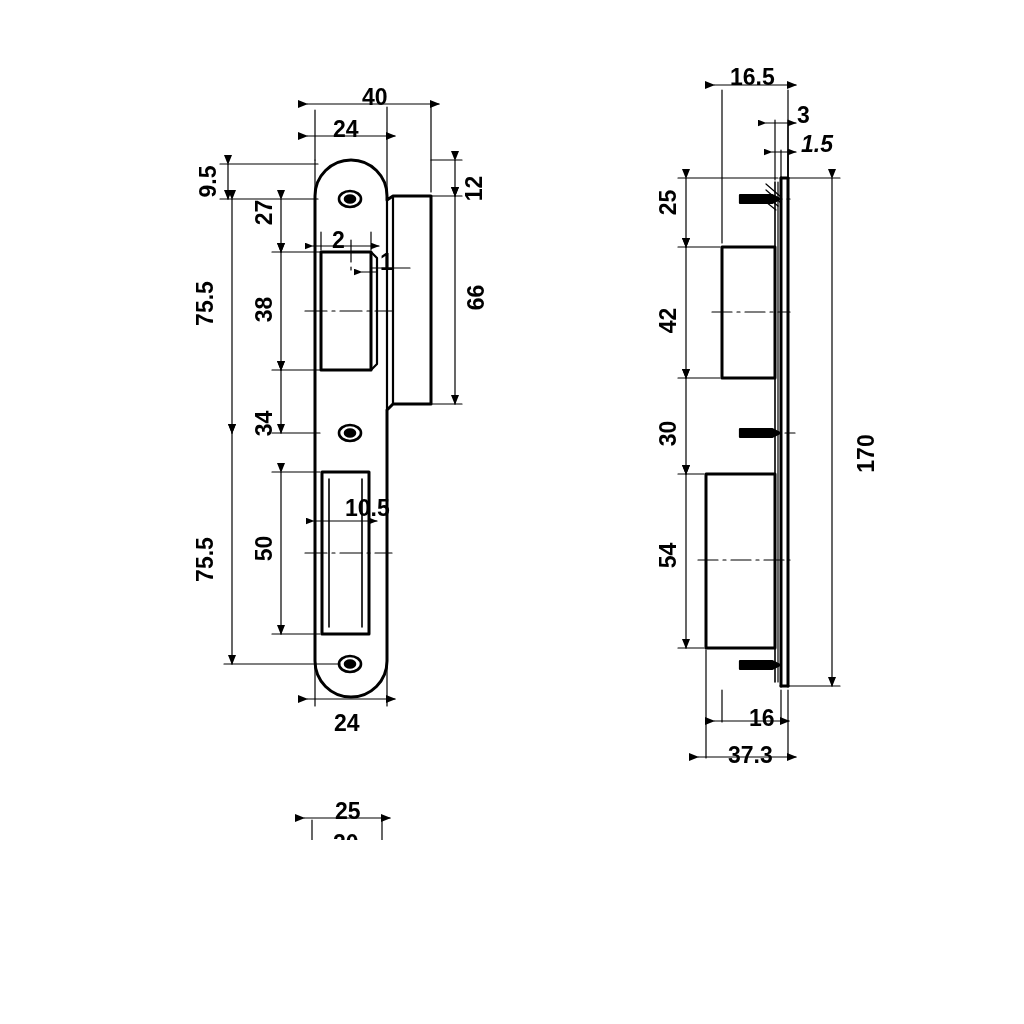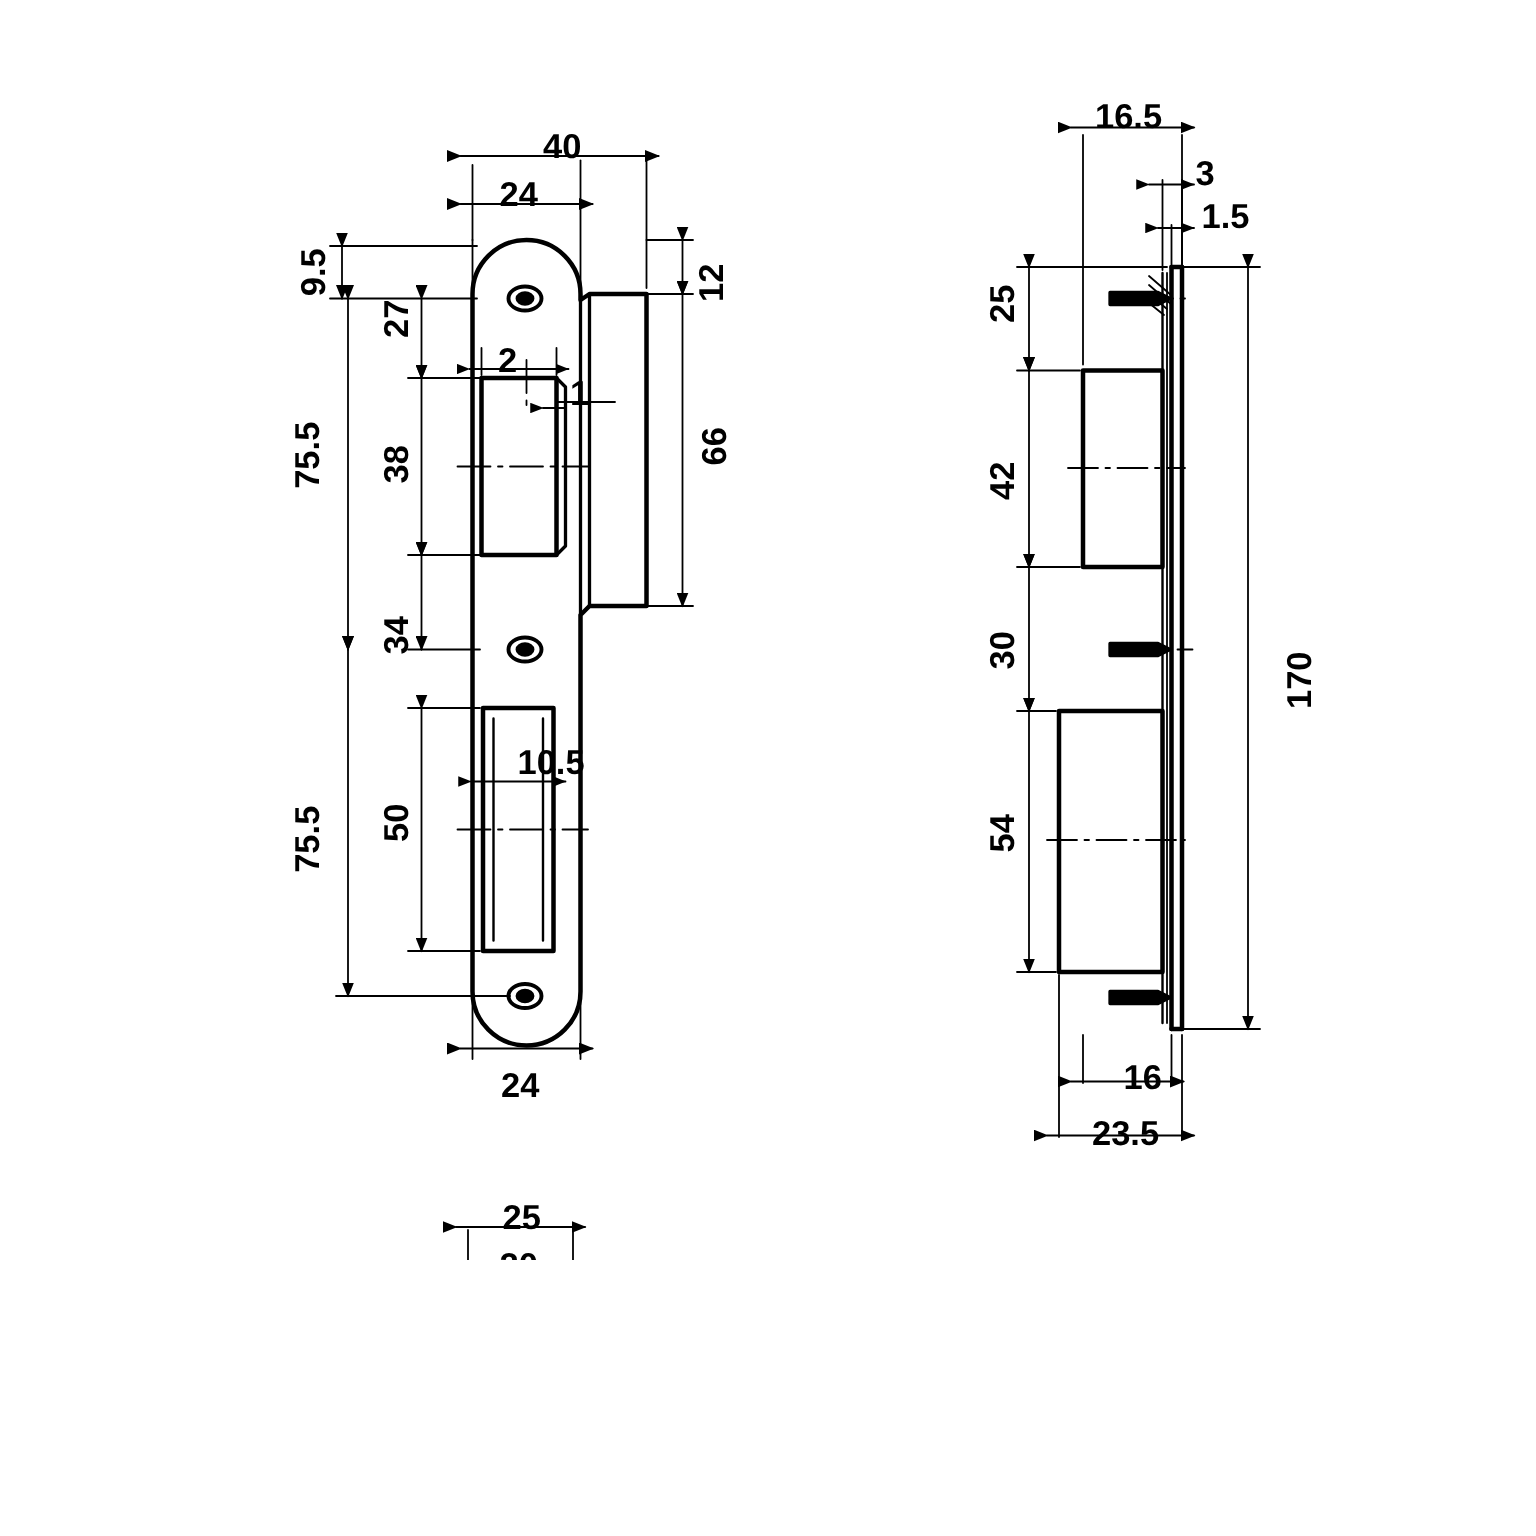--- a/index.html
+++ b/index.html
@@ -259,25 +259,25 @@
   <div class="dim-label rot" style="left:252px;top:298px;">38</div>
   <div class="dim-label rot" style="left:464px;top:286px;">66</div>
   <div class="dim-label rot" style="left:252px;top:412px;">34</div>
   <div class="dim-label" style="left:318px;top:497px;margin-left:27px;">10.5</div>
   <div class="dim-label rot" style="left:183px;top:548px;">75.5</div>
   <div class="dim-label rot" style="left:252px;top:537px;">50</div>
   <div class="dim-label" style="left:334px;top:712px;">24</div>
 
   <div class="dim-label" style="left:730px;top:66px;">16.5</div>
   <div class="dim-label" style="left:797px;top:104px;">3</div>
-  <div class="dim-label" style="left:801px;top:133px;">1.5</div>
+  <div class="dim-label" style="left:801px;top:133px;font-style:italic;">1.5</div>
   <div class="dim-label rot" style="left:656px;top:191px;">25</div>
   <div class="dim-label rot" style="left:656px;top:309px;">42</div>
   <div class="dim-label rot" style="left:656px;top:422px;">30</div>
   <div class="dim-label rot" style="left:656px;top:544px;">54</div>
   <div class="dim-label rot" style="left:847px;top:442px;">170</div>
   <div class="dim-label" style="left:749px;top:707px;">16</div>
-  <div class="dim-label" style="left:728px;top:744px;">23.5</div>
+  <div class="dim-label" style="left:728px;top:744px;">37.3</div>
 
   <div class="dim-label" style="left:335px;top:800px;">25</div>
   <div class="dim-label" style="left:333px;top:832px;">20</div>
 
 </div>
 
 </body></html>

